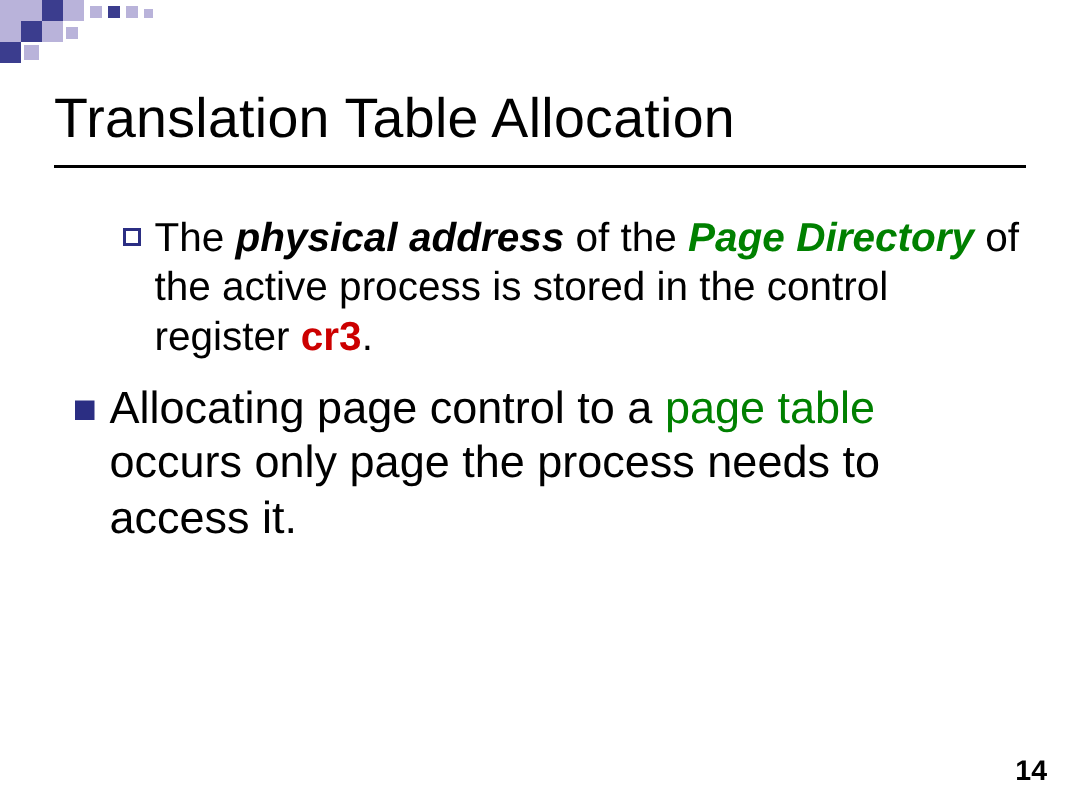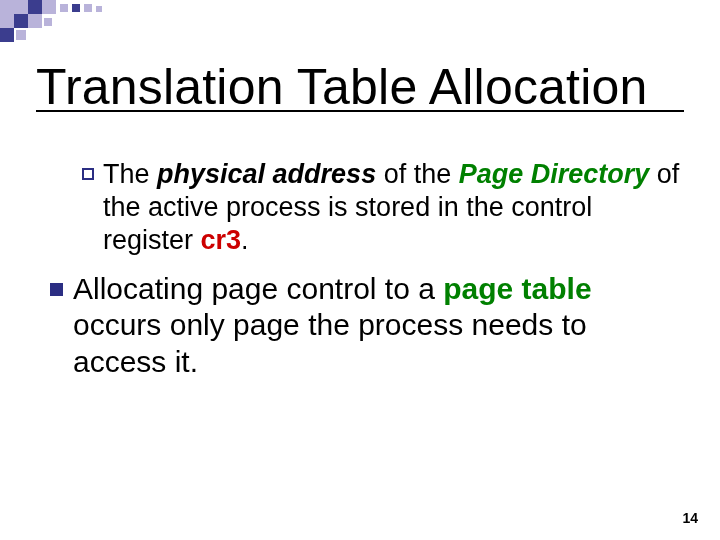--- a/index.html
+++ b/index.html
@@ -16,21 +16,21 @@
     top: 0;
     left: 0;
     width: 180px;
     height: 40px;
   }
   .sq { position: absolute; }
   .title {
     position: absolute;
     top: 58px;
     left: 36px;
-    font-size: 50px;
+    font-size: 37px;
     font-weight: normal;
     color: #000;
     letter-spacing: 0.2px;
   }
   .title-rule {
     position: absolute;
     top: 110px;
     left: 36px;
     width: 648px;
     height: 2px;
@@ -51,42 +51,42 @@
     background: #2b2e83;
     margin-top: 12px;
     margin-right: 10px;
     flex-shrink: 0;
   }
   .bullet-text { flex: 1; }
   .sub-row {
     display: flex;
     align-items: flex-start;
     margin-left: 32px;
-    margin-top: 22px;
+    margin-top: 6px;
     margin-bottom: 14px;
     font-size: 27px;
     line-height: 1.22;
   }
   .sub-square {
     width: 12px; height: 12px;
     border: 2px solid #2b2e83;
     background: transparent;
     margin-top: 10px;
     margin-right: 9px;
     flex-shrink: 0;
   }
-  .green { color: #008000; font-weight: bold; }
+  .green { color: #008000; font-weight: normal; }
   .green-i { color: #008000; font-weight: bold; font-style: italic; }
   .bold-it { font-weight: bold; font-style: italic; }
   .red-bold { color: #cc0000; font-weight: bold; }
   .page-num {
     position: absolute;
     bottom: 14px;
     right: 22px;
-    font-size: 14px;
+    font-size: 19px;
     font-weight: bold;
   }
 </style>
 </head>
 <body>
 
 <div class="corner-deco">
   <div class="sq" style="background:#b9b3da; width:14px; height:14px; left:0; top:0;"></div>
   <div class="sq" style="background:#b9b3da; width:14px; height:14px; left:14px; top:0;"></div>
   <div class="sq" style="background:#3b3d8e; width:14px; height:14px; left:28px; top:0;"></div>

